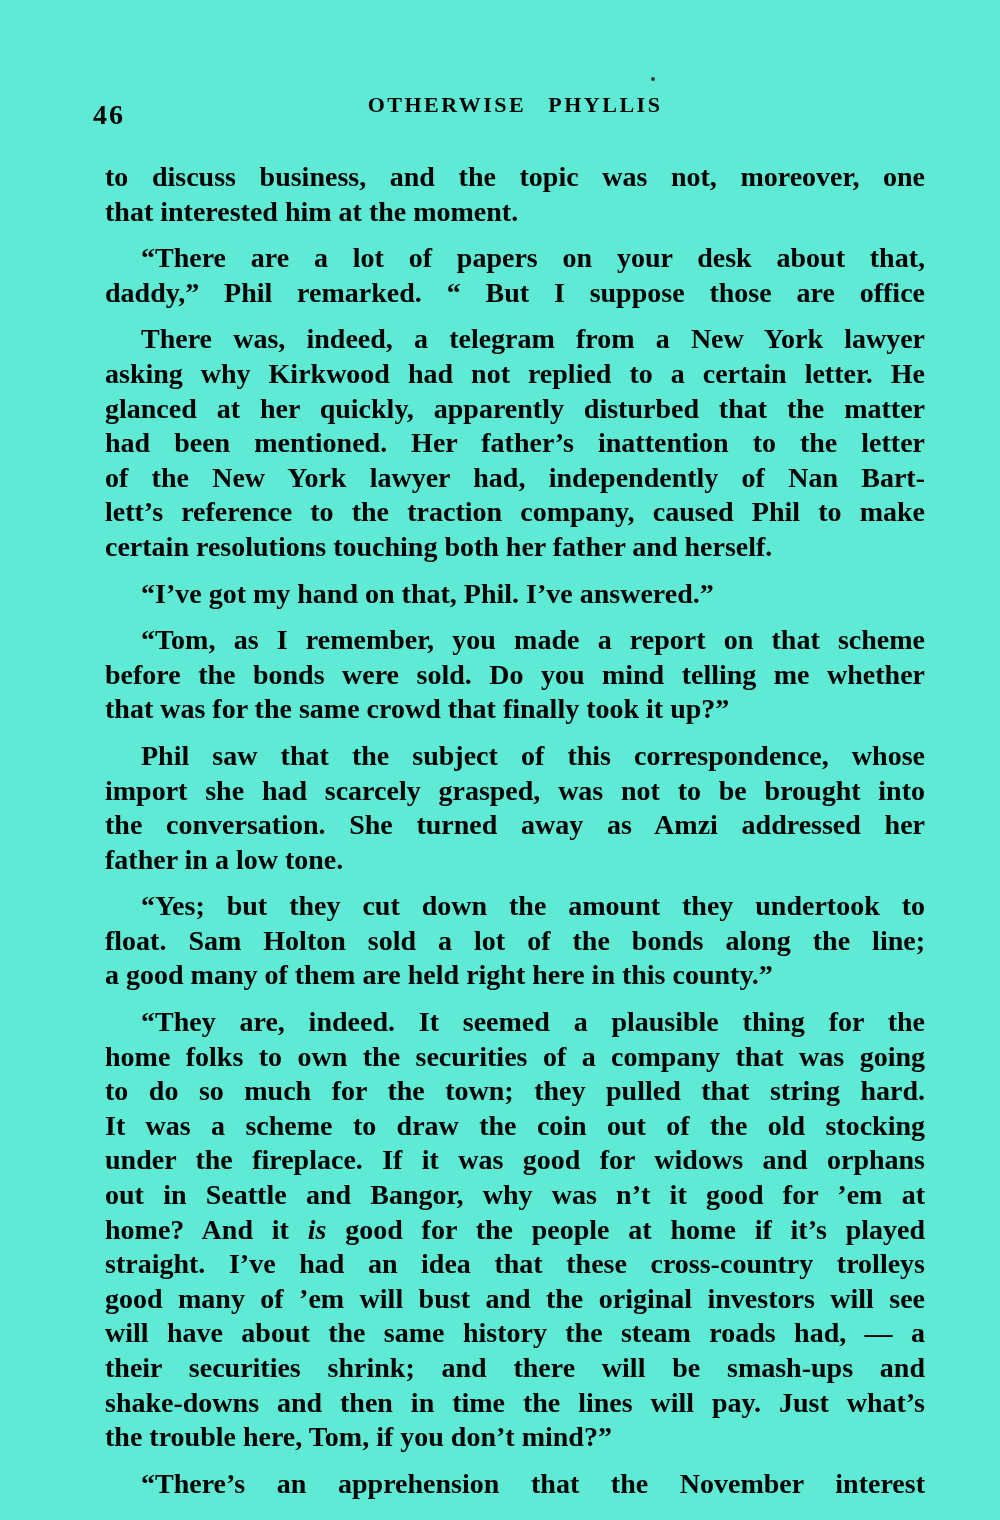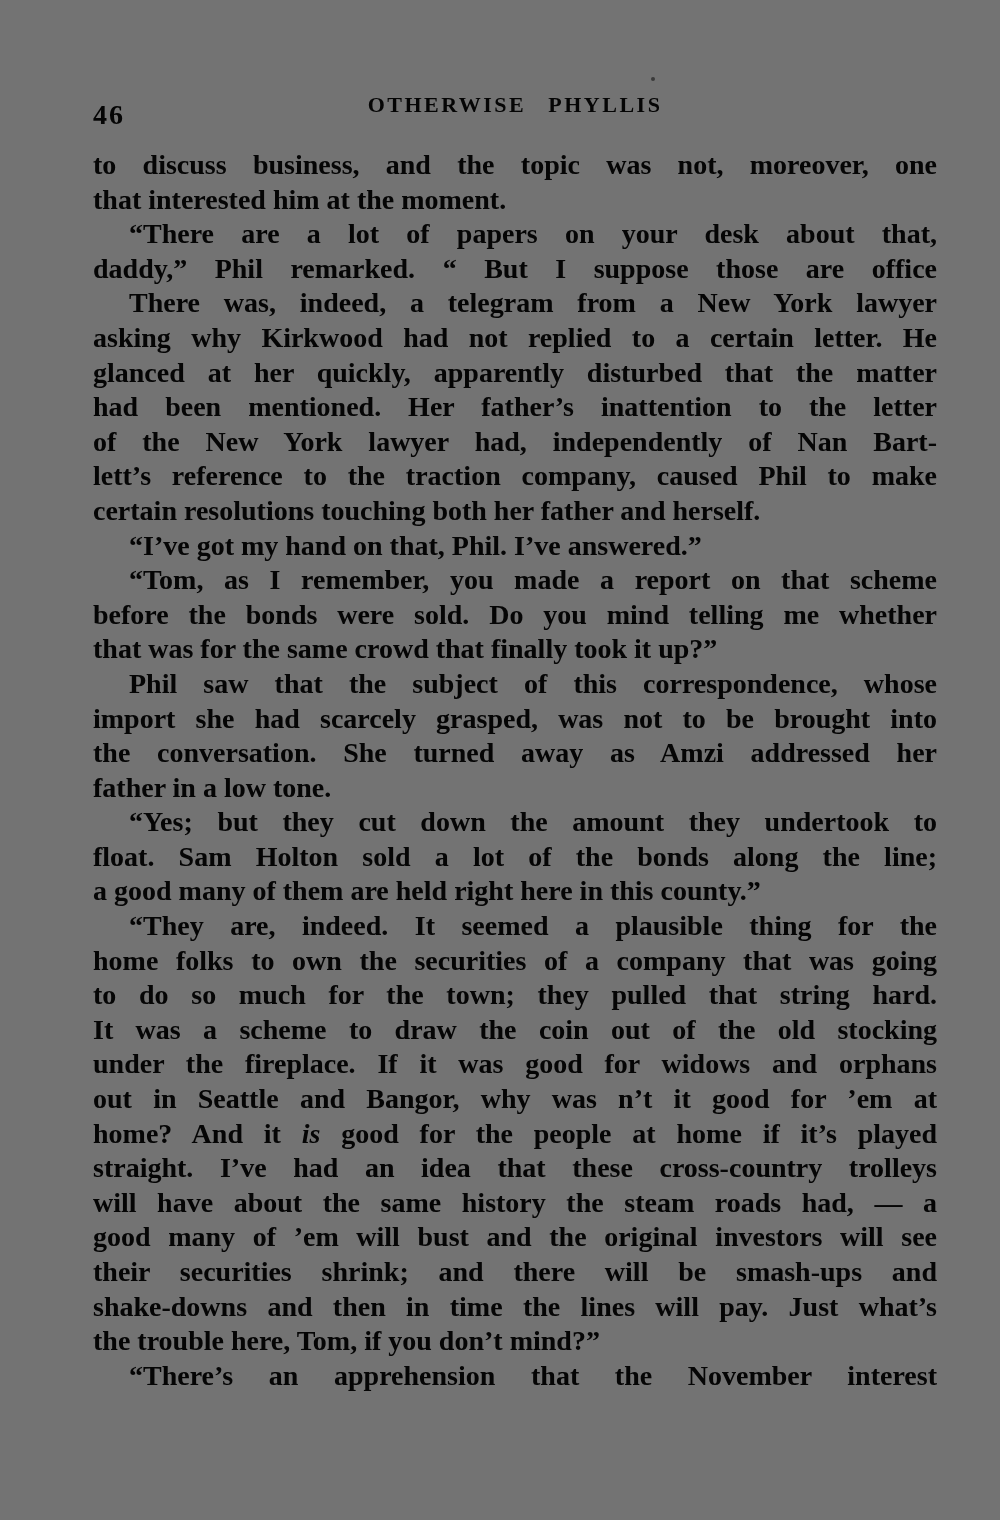--- a/index.html
+++ b/index.html
@@ -4,21 +4,21 @@
 <style>
   html, body {
     margin: 0;
     padding: 0;
     background: #ffffff;
   }
   .sheet {
     position: relative;
     width: 1000px;
     height: 1520px;
-    background: #737373;
+    background: #5eead4;
     overflow: hidden;
     font-family: "Liberation Serif", serif;
     color: #050505;
     text-decoration: underline;
   }
   .header {
     position: absolute;
     top: 92px;
     left: 93px;
     width: 844px;
@@ -44,21 +44,21 @@
     letter-spacing: 2.5px;
     word-spacing: 14px;
     white-space: nowrap;
   }
   .text-block {
     position: absolute;
     left: 93px;
     top: 148px;
     width: 844px;
   }
-  .para { margin: 0; }
+  .para { margin: 12px; }
   .line {
     font-size: 28px;
     font-weight: bold;
     line-height: 34.6px;
     text-align: left;
   }
   .line.justify {
     text-align: justify;
     text-align-last: justify;
     text-justify: inter-word;
@@ -127,22 +127,22 @@
       </div>
       <div class="para">
         <div class="line justify first"><span>“They are, indeed.  It seemed a plausible thing for the</span></div>
         <div class="line justify"><span>home folks to own the securities of a company that was going</span></div>
         <div class="line justify"><span>to do so much for the town; they pulled  that string hard.</span></div>
         <div class="line justify"><span>It was a scheme to draw the coin out of the old stocking</span></div>
         <div class="line justify"><span>under the fireplace.  If it was good for widows and orphans</span></div>
         <div class="line justify"><span>out in Seattle and Bangor, why was n’t it good for ’em at</span></div>
         <div class="line justify"><span>home?  And it </span><span class="ital">is</span><span> good for the people at home if it’s played</span></div>
         <div class="line justify"><span>straight.  I’ve had an idea that these cross-country trolleys</span></div>
+        <div class="line justify"><span>good many of ’em will bust and the original investors will see</span></div>
         <div class="line justify"><span>will have about the same history the steam roads had, — a</span></div>
-        <div class="line justify"><span>good many of ’em will bust and the original investors will see</span></div>
         <div class="line justify"><span>their securities shrink; and there will be smash-ups and</span></div>
         <div class="line justify"><span>shake-downs and then in time the lines will pay.  Just what’s</span></div>
         <div class="line"><span>the trouble here, Tom, if you don’t mind?”</span></div>
       </div>
       <div class="para">
         <div class="line justify first"><span>“There’s an apprehension  that  the  November interest</span></div>
       </div>
     </div>
 </div>
 

